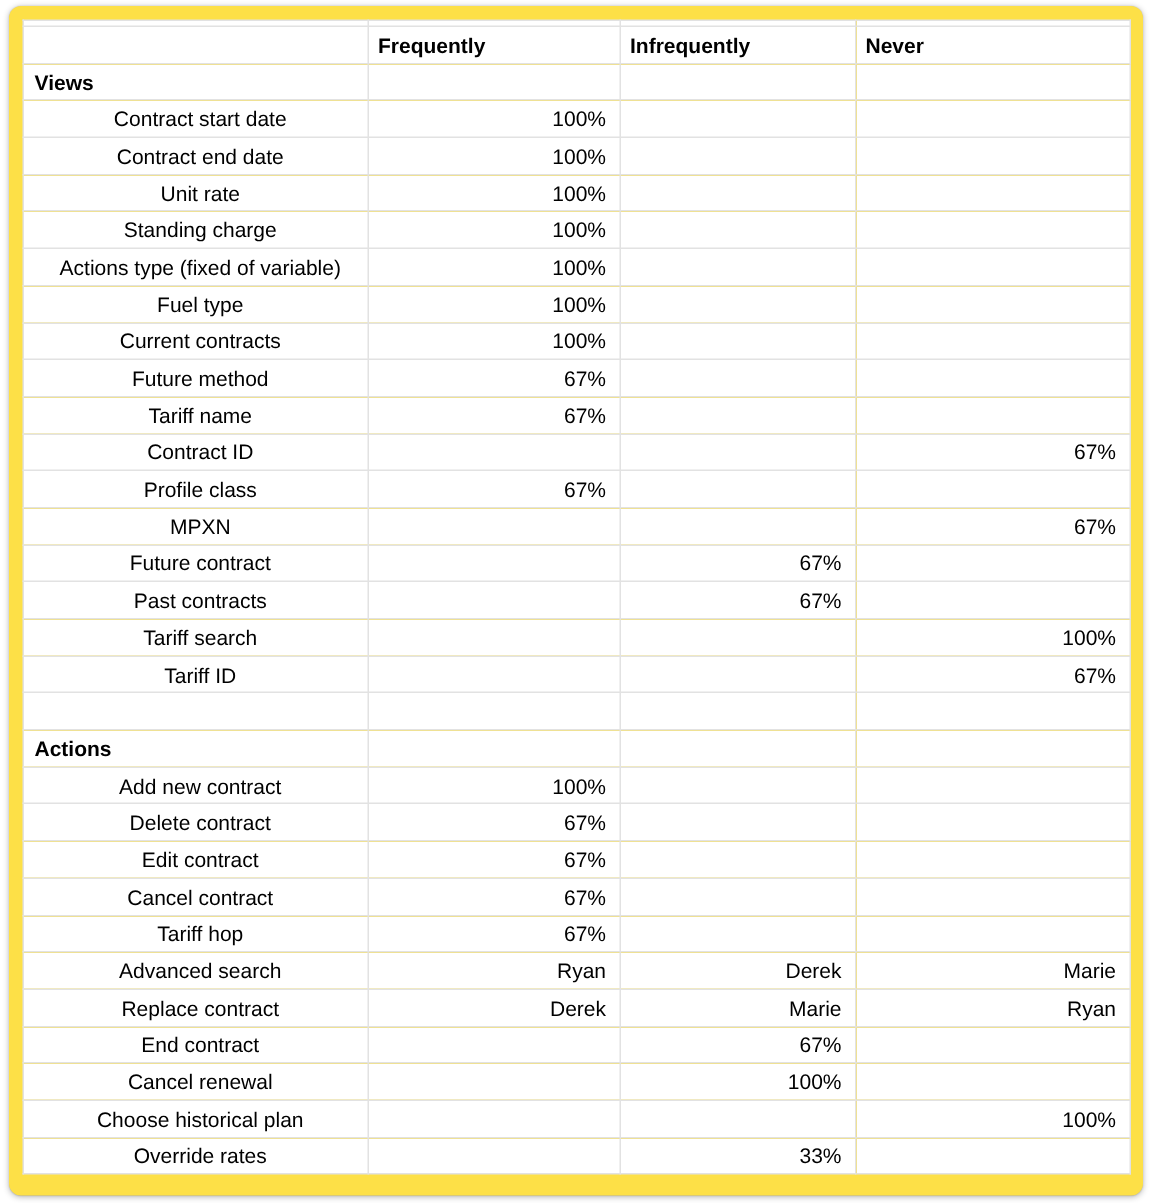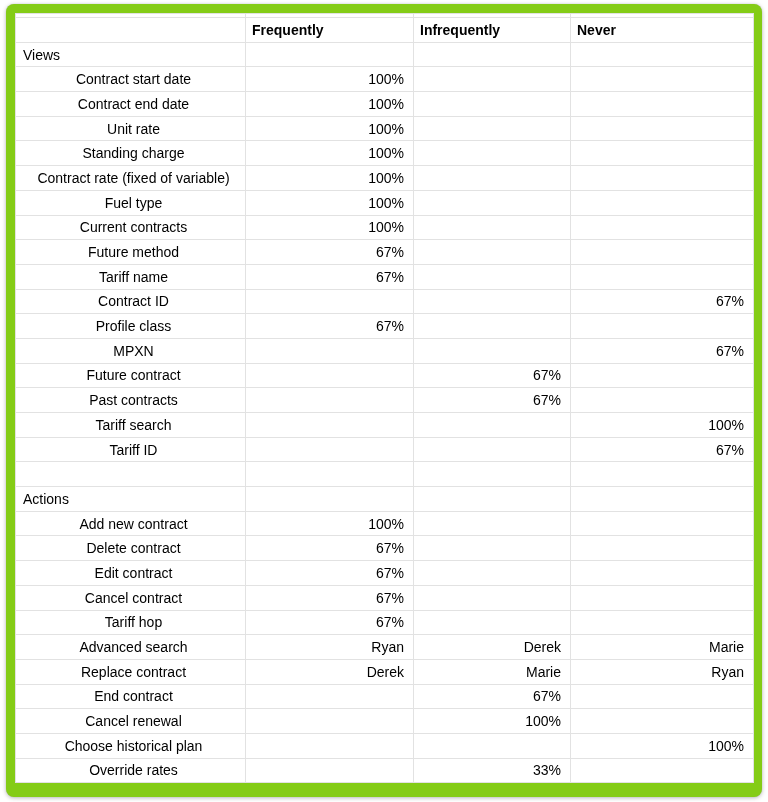--- a/index.html
+++ b/index.html
@@ -6,21 +6,21 @@
   html, body {
     width: 768px; height: 802px;
     background: #ffffff;
     font-family: "Liberation Sans", sans-serif;
     overflow: hidden;
   }
   .card {
     position: absolute;
     left: 6px; top: 4px;
     width: 756px; height: 793px;
-    background: #84cc16;
+    background: #fde047;
     border-radius: 8px;
     box-shadow: 0 1px 4px rgba(0,0,0,0.28), 0 0 1px rgba(0,0,0,0.18);
   }
   table.grid {
     position: absolute;
     left: 9px; top: 9px;
     border-collapse: collapse;
     table-layout: fixed;
     border: 1.5px solid var(--outer-border, #c4c4c4);
   }
@@ -42,21 +42,21 @@
     background: var(--header-bg, #000);
     color: var(--header-text, #fff);
     font-weight: bold;
     text-align: left;
     padding-left: 6px;
     border-color: var(--header-bg, #000);
   }
   td.section {
     background: var(--header-bg, #000);
     color: var(--header-text, #fff);
-    font-weight: normal;
+    font-weight: bold;
     text-align: left;
     padding-left: 7px;
     border-color: var(--header-bg, #000);
   }
   td.fill-yellow { background: var(--hl-yellow, #ffff00); }
   td.fill-blue   { background: var(--hl-blue, #d5e2f0); }
 </style>
 </head>
 <body>
 
@@ -105,21 +105,21 @@
           <td></td>
           <td></td>
         </tr>
         <tr>
           <td class="label">Standing charge</td>
           <td class="value fill-yellow">100%</td>
           <td></td>
           <td></td>
         </tr>
         <tr>
-          <td class="label">Contract rate (fixed of variable)</td>
+          <td class="label">Actions type (fixed of variable)</td>
           <td class="value fill-yellow">100%</td>
           <td></td>
           <td></td>
         </tr>
         <tr>
           <td class="label">Fuel type</td>
           <td class="value fill-yellow">100%</td>
           <td></td>
           <td></td>
         </tr>

